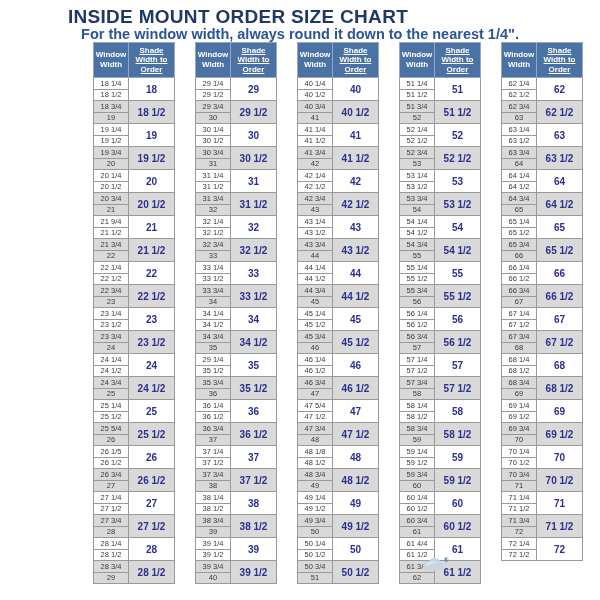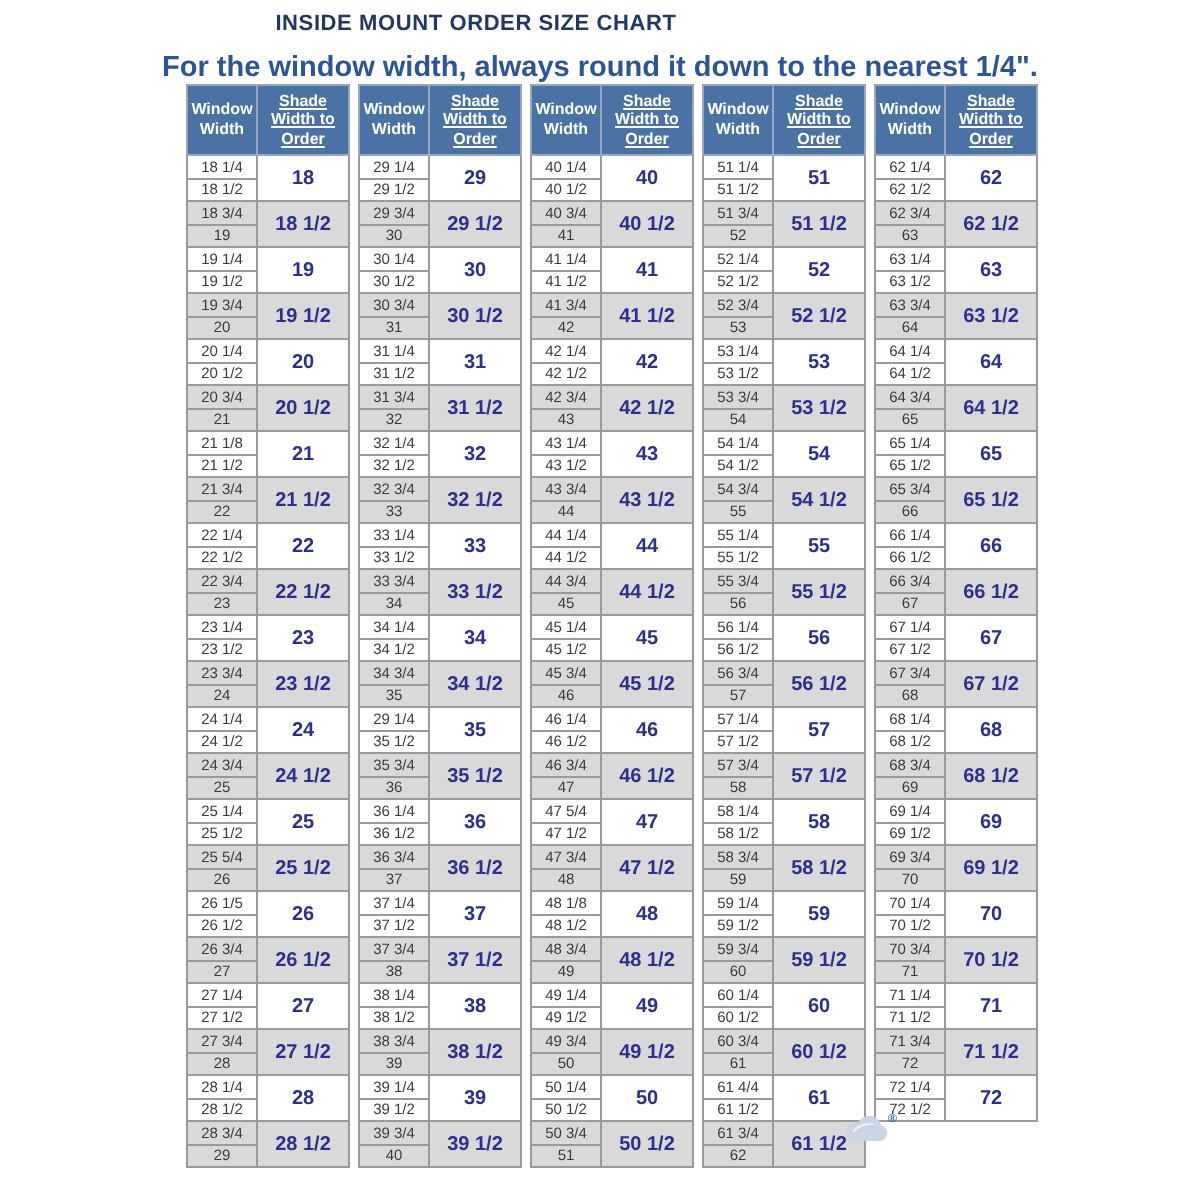--- a/index.html
+++ b/index.html
@@ -2,28 +2,28 @@
 <html><head>
 <meta charset="utf-8">
 <style>
   html,body{margin:0;padding:0;}
   body{
     width:600px;height:600px;position:relative;background:#ffffff;
     font-family:"Liberation Sans", sans-serif;overflow:hidden;
   }
   .title{
     position:absolute;top:6px;left:0;width:476px;text-align:center;
-    font-size:11px;font-weight:bold;letter-spacing:.3px;color:#1f3864;
+    font-size:19px;font-weight:bold;letter-spacing:.3px;color:#1f3864;
   }
   .subtitle{
     position:absolute;top:26px;left:0;width:600px;text-align:center;
     font-size:14.5px;font-weight:bold;color:#2a5599;
   }
   .chart{
-    position:absolute;left:93px;top:42px;display:flex;gap:4px;align-items:flex-start;
+    position:absolute;left:93px;top:42px;display:flex;gap:20px;align-items:flex-start;
   }
   table.pair{
     border-collapse:collapse;table-layout:fixed;
     border:1px solid #777777;
   }
   table.pair th{
     background:#4a72a4;color:#ffffff;font-size:8px;font-weight:bold;
     padding:1px 0;line-height:1.2;text-align:center;vertical-align:middle;
     border:1px solid #98a7bd;height:32px;
   }
@@ -101,21 +101,21 @@
           <td class="w">20 1/2</td>
         </tr>
         <tr class="alt">
           <td class="w">20 3/4</td>
           <td class="s" rowspan="2">20 1/2</td>
         </tr>
         <tr class="alt">
           <td class="w">21</td>
         </tr>
         <tr>
-          <td class="w">21 1/8</td>
+          <td class="w">21 9/4</td>
           <td class="s" rowspan="2">21</td>
         </tr>
         <tr>
           <td class="w">21 1/2</td>
         </tr>
         <tr class="alt">
           <td class="w">21 3/4</td>
           <td class="s" rowspan="2">21 1/2</td>
         </tr>
         <tr class="alt">

